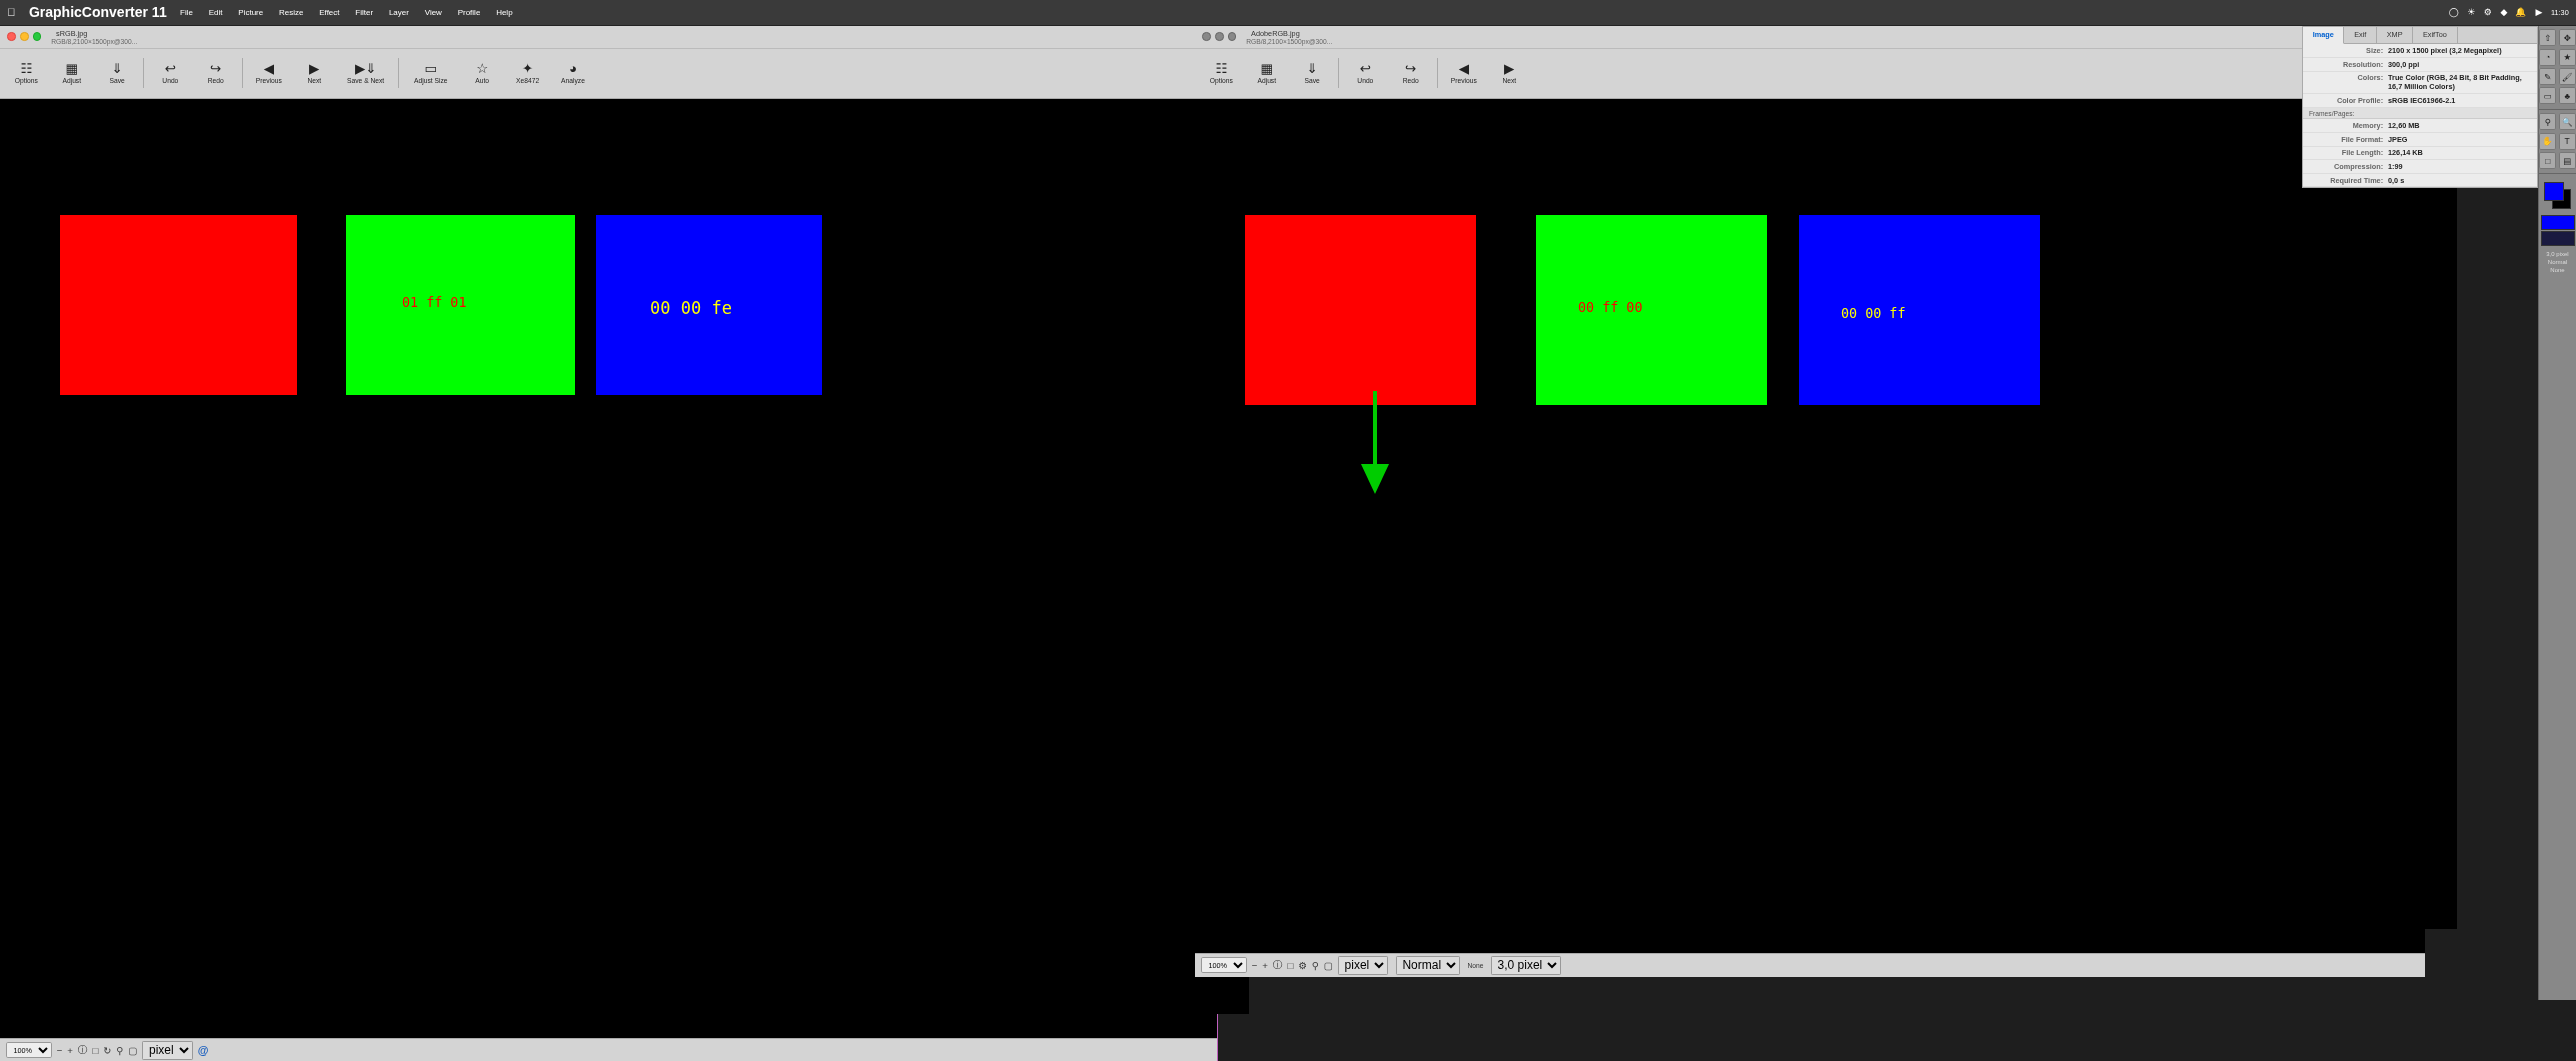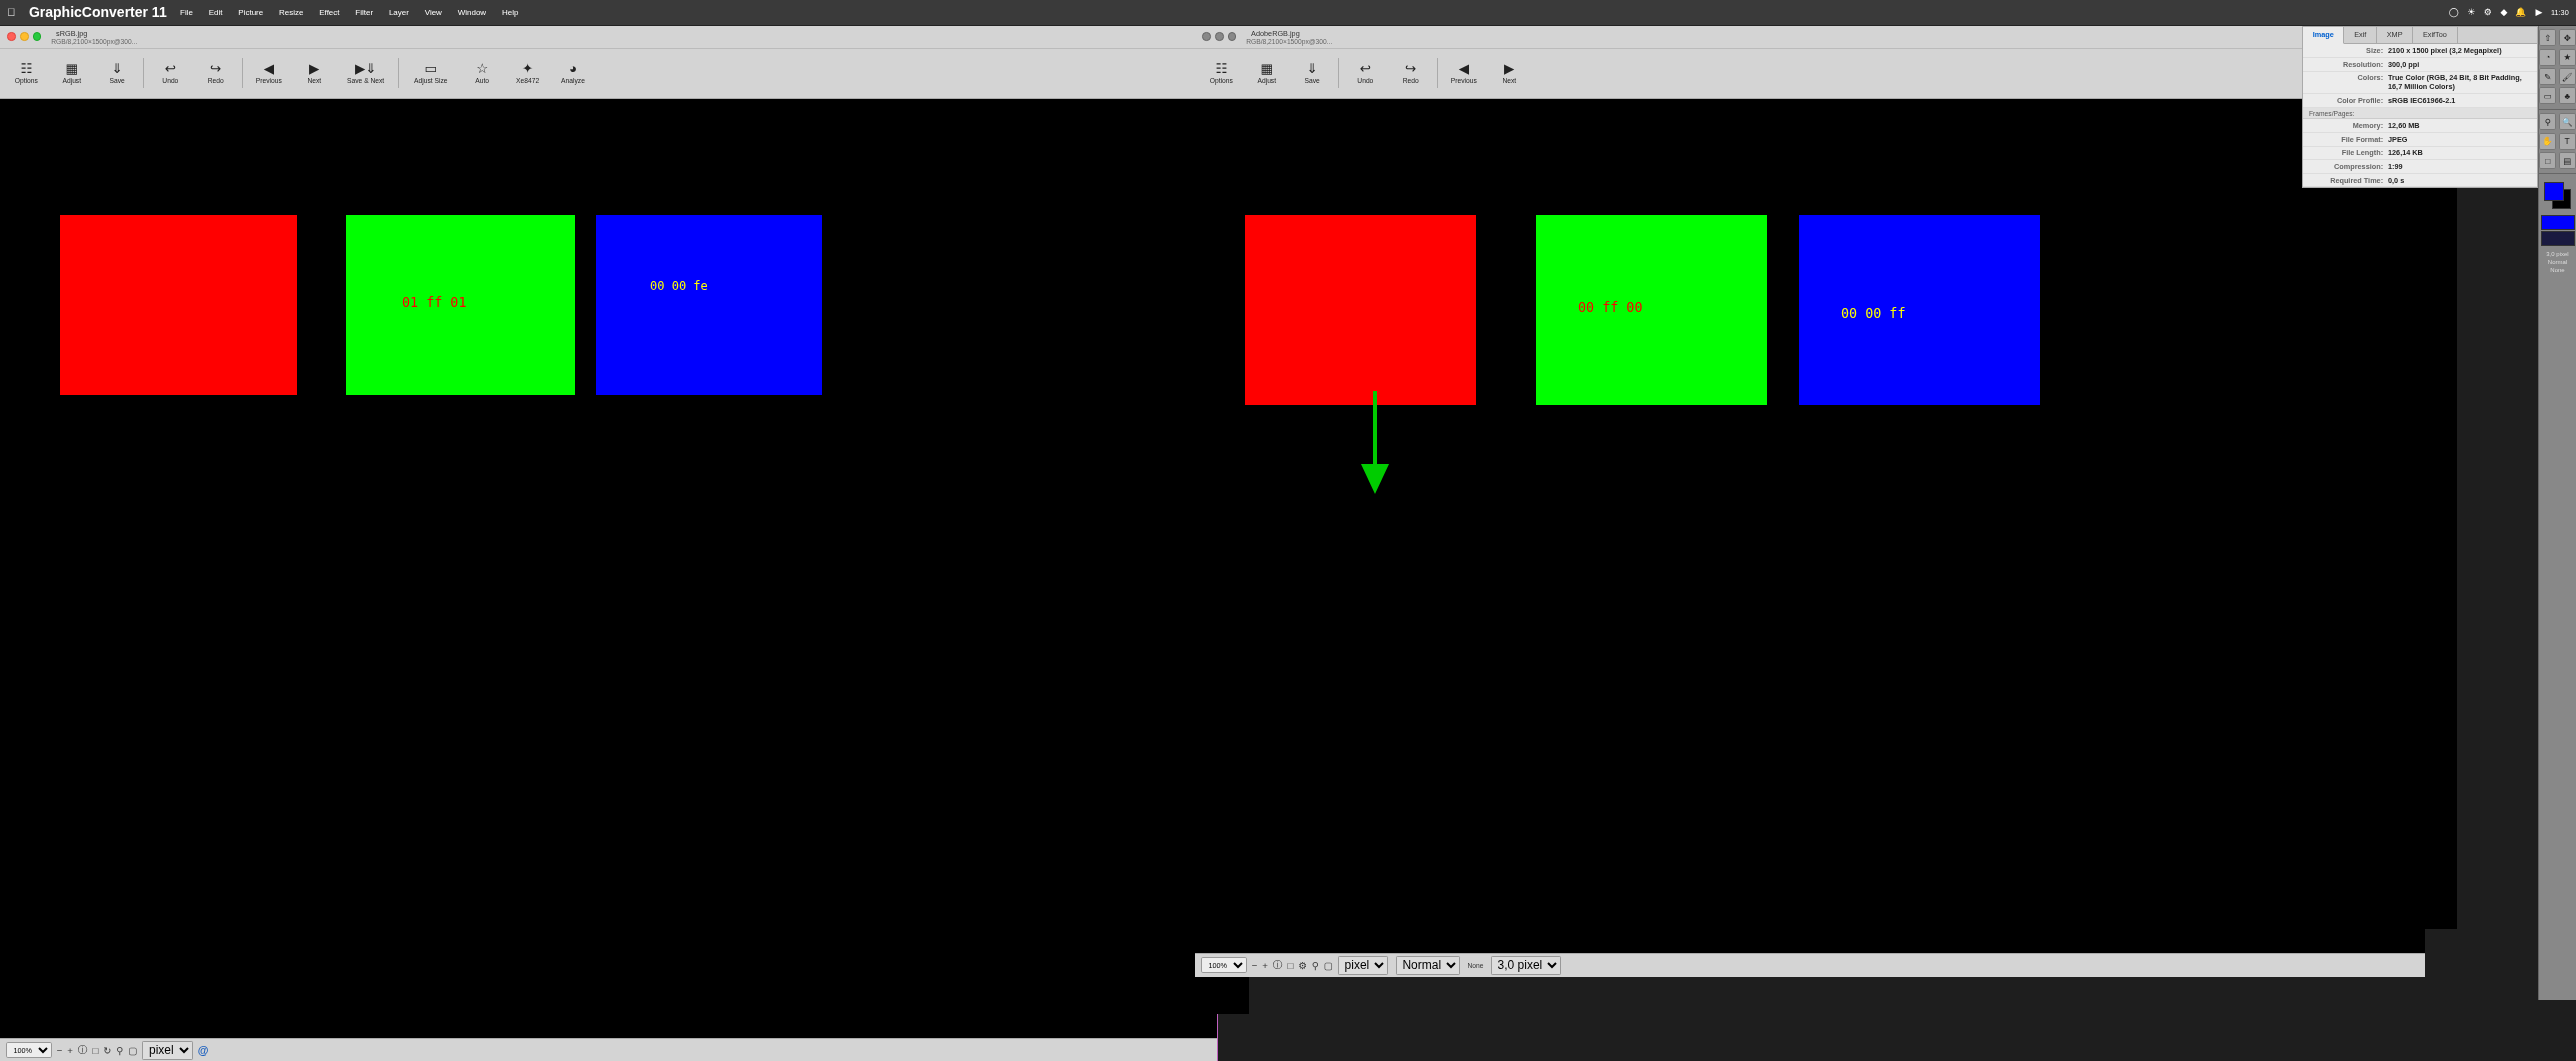--- a/index.html
+++ b/index.html
@@ -353,21 +353,21 @@
   <span class="menubar-apple"></span>
   <span class="menubar-appname">GraphicConverter 11</span>
   <span class="menubar-item">File</span>
   <span class="menubar-item">Edit</span>
   <span class="menubar-item">Picture</span>
   <span class="menubar-item">Resize</span>
   <span class="menubar-item">Effect</span>
   <span class="menubar-item">Filter</span>
   <span class="menubar-item">Layer</span>
   <span class="menubar-item">View</span>
-  <span class="menubar-item">Window</span>
+  <span class="menubar-item">Profile</span>
   <span class="menubar-item">Help</span>
   <div class="menubar-right">
     <span>◯</span>
     <span>☀</span>
     <span>⚙</span>
     <span>◆</span>
     <span>🔔</span>
     <span>▶</span>
     <span style="font-size:7.3px;">11:30</span>
   </div>
@@ -449,21 +449,21 @@
   <div class="canvas-area" style="width:100%; height:calc(100% - 97px - 24px); position:relative;">
 
     <div class="color-rect-red" style="left:28px; top:116px; width:237px; height:180px;"></div>
 
     <div class="color-rect-green" style="left:314px; top:116px; width:229px; height:180px;"></div>
 
     <div class="color-label" style="left:370px; top:196px; font-size:13.4px;">01 ff 01</div>
 
     <div class="color-rect-blue" style="left:564px; top:116px; width:226px; height:180px;"></div>
 
-    <div class="color-label color-label-blue" style="left:618px; top:180px; font-size:12px;">00 00 fe</div>
+    <div class="color-label color-label-blue" style="left:618px; top:199px; font-size:17px;">00 00 fe</div>
   </div>
 
   <div class="statusbar" style="position:absolute; bottom:0; left:0; width:100%; height:24px;">
     <div class="zoom-control">
       <select class="zoom-select">
         <option>100%</option>
       </select>
     </div>
     <span class="statusbar-icon">−</span>
     <span class="statusbar-icon">+</span>

